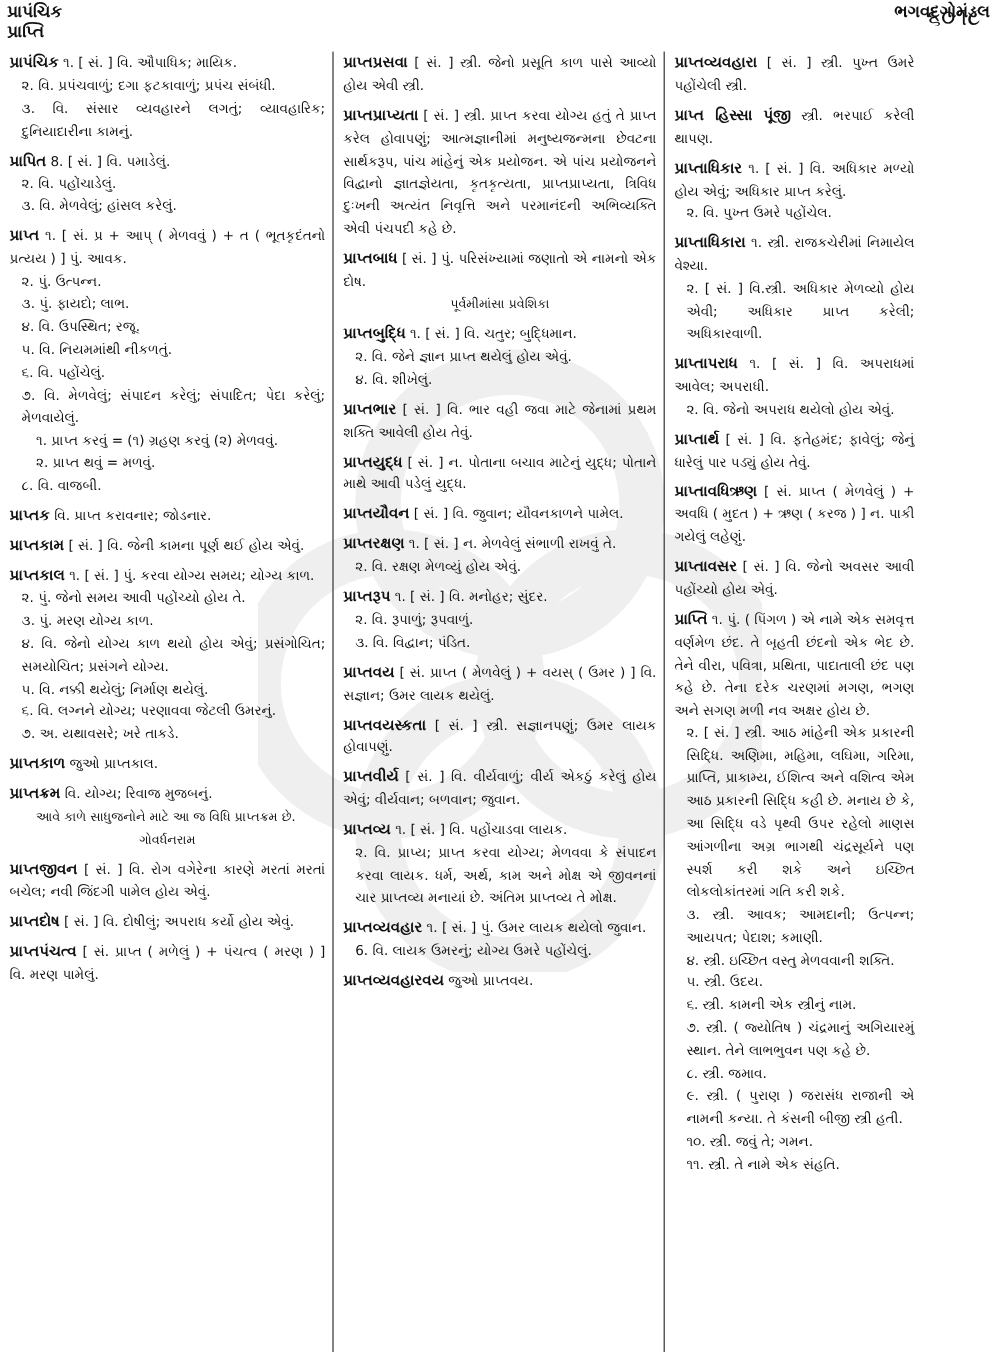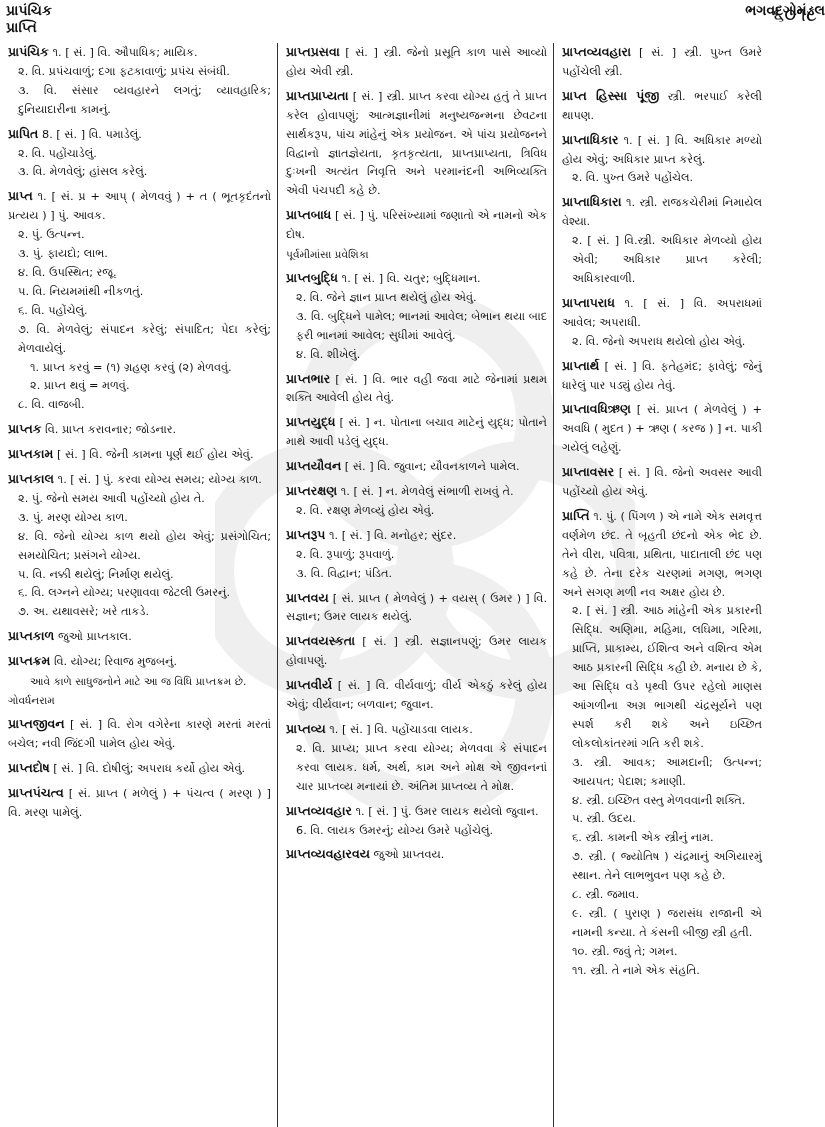--- a/index.html
+++ b/index.html
@@ -18,21 +18,21 @@
   .hdr .right { position: absolute; right: 8px; top: 0; font-weight: normal; font-size: 20px; }
   .cols { position: absolute; top: 43px; left: 0; width: 825px; height: 1084px; }
   .col { position: absolute; top: 0; height: 1084px; overflow: hidden; box-sizing: border-box; padding: 0 6px 0 8px; }
   .col.c1 { left: 0; width: 277px; }
   .col.c2 { left: 277px; width: 276px; border-left: 1.5px solid #333; }
   .col.c3 { left: 553px; width: 215px; border-left: 1.5px solid #333; }
   .entry { font-size: 11.3px; line-height: 18.9px; margin-bottom: 5px; text-align: justify; }
   .entry .hw { font-weight: bold; font-size: 12.5px; }
   .sense { display: block; padding-left: 10px; }
   .quote { display: block; padding-left: 22px; font-size: 10.6px; }
-  .src { display: block; text-align: left; font-size: 10.6px; }
+  .src { display: block; text-align: center; font-size: 10.6px; }
   .sub { display: block; padding-left: 22px; }
 </style>
 </head>
 <body>
 
 <div class="page">
 
   <svg class="watermark" viewBox="0 0 420 540">
     <g fill="none" stroke="#555" stroke-width="38">
       <circle cx="210" cy="150" r="110"></circle>
@@ -62,21 +62,21 @@
         <div class="entry"><span class="hw">પ્રાપ્તકાળ</span><span> જુઓ પ્રાપ્તકાલ.</span></div>
         <div class="entry"><span class="hw">પ્રાપ્તક્રમ</span><span> વિ. યોગ્ય; રિવાજ મુજબનું.</span><span class="quote">આવે કાળે સાધુજનોને માટે આ જ વિધિ પ્રાપ્તક્રમ છે.</span><span class="src">ગોવર્ધનરામ</span></div>
         <div class="entry"><span class="hw">પ્રાપ્તજીવન</span><span> [ સં. ] વિ. રોગ વગેરેના કારણે મરતાં મરતાં બચેલ; નવી જિંદગી પામેલ હોય એવું.</span></div>
         <div class="entry"><span class="hw">પ્રાપ્તદોષ</span><span> [ સં. ] વિ. દોષીલું; અપરાધ કર્યો હોય એવું.</span></div>
         <div class="entry"><span class="hw">પ્રાપ્તપંચત્વ</span><span> [ સં. પ્રાપ્ત ( મળેલું ) + પંચત્વ ( મરણ ) ] વિ. મરણ પામેલું.</span></div>
       </div>
     <div class="col c2">
         <div class="entry"><span class="hw">પ્રાપ્તપ્રસવા</span><span> [ સં. ] સ્ત્રી. જેનો પ્રસૂતિ કાળ પાસે આવ્યો હોય એવી સ્ત્રી.</span></div>
         <div class="entry"><span class="hw">પ્રાપ્તપ્રાપ્યતા</span><span> [ સં. ] સ્ત્રી. પ્રાપ્ત કરવા યોગ્ય હતું તે પ્રાપ્ત કરેલ હોવાપણું; આત્મજ્ઞાનીમાં મનુષ્યજન્મના છેવટના સાર્થકરૂપ, પાંચ માંહેનું એક પ્રયોજન. એ પાંચ પ્રયોજનને વિદ્વાનો જ્ઞાતજ્ઞેયતા, કૃતકૃત્યતા, પ્રાપ્તપ્રાપ્યતા, ત્રિવિધ દુઃખની અત્યંત નિવૃત્તિ અને પરમાનંદની અભિવ્યક્તિ એવી પંચપદી કહે છે.</span></div>
         <div class="entry"><span class="hw">પ્રાપ્તબાધ</span><span> [ સં. ] પું. પરિસંખ્યામાં જણાતો એ નામનો એક દોષ.</span><span class="src">પૂર્વમીમાંસા પ્રવેશિકા</span></div>
-        <div class="entry"><span class="hw">પ્રાપ્તબુદ્ધિ</span><span> ૧. [ સં. ] વિ. ચતુર; બુદ્ધિમાન.</span><span class="sense">૨. વિ. જેને જ્ઞાન પ્રાપ્ત થયેલું હોય એવું.</span><span class="sense">૩. વિ. બુદ્ધિને પામેલ; ભાનમાં આવેલ; બેભાન થયા બાદ ફરી ભાનમાં આવેલ; સુધીમાં આવેલું.</span><span class="sense">૪. વિ. શીખેલું.</span></div>
+        <div class="entry"><span class="hw">પ્રાપ્તબુદ્ધિ</span><span> ૧. [ સં. ] વિ. ચતુર; બુદ્ધિમાન.</span><span class="sense">૨. વિ. જેને જ્ઞાન પ્રાપ્ત થયેલું હોય એવું.</span><span class="sense">૪. વિ. શીખેલું.</span></div>
         <div class="entry"><span class="hw">પ્રાપ્તભાર</span><span> [ સં. ] વિ. ભાર વહી જવા માટે જેનામાં પ્રથમ શક્તિ આવેલી હોય તેવું.</span></div>
         <div class="entry"><span class="hw">પ્રાપ્તયુદ્ધ</span><span> [ સં. ] ન. પોતાના બચાવ માટેનું યુદ્ધ; પોતાને માથે આવી પડેલું યુદ્ધ.</span></div>
         <div class="entry"><span class="hw">પ્રાપ્તયૌવન</span><span> [ સં. ] વિ. જુવાન; યૌવનકાળને પામેલ.</span></div>
         <div class="entry"><span class="hw">પ્રાપ્તરક્ષણ</span><span> ૧. [ સં. ] ન. મેળવેલું સંભાળી રાખવું તે.</span><span class="sense">૨. વિ. રક્ષણ મેળવ્યું હોય એવું.</span></div>
         <div class="entry"><span class="hw">પ્રાપ્તરૂપ</span><span> ૧. [ સં. ] વિ. મનોહર; સુંદર.</span><span class="sense">૨. વિ. રૂપાળું; રૂપવાળું.</span><span class="sense">૩. વિ. વિદ્વાન; પંડિત.</span></div>
         <div class="entry"><span class="hw">પ્રાપ્તવય</span><span> [ સં. પ્રાપ્ત ( મેળવેલું ) + વયસ્ ( ઉમર ) ] વિ. સજ્ઞાન; ઉમર લાયક થયેલું.</span></div>
         <div class="entry"><span class="hw">પ્રાપ્તવયસ્કતા</span><span> [ સં. ] સ્ત્રી. સજ્ઞાનપણું; ઉમર લાયક હોવાપણું.</span></div>
         <div class="entry"><span class="hw">પ્રાપ્તવીર્ય</span><span> [ સં. ] વિ. વીર્યવાળું; વીર્ય એકઠું કરેલું હોય એવું; વીર્યવાન; બળવાન; જુવાન.</span></div>
         <div class="entry"><span class="hw">પ્રાપ્તવ્ય</span><span> ૧. [ સં. ] વિ. પહોંચાડવા લાયક.</span><span class="sense">૨. વિ. પ્રાપ્ય; પ્રાપ્ત કરવા યોગ્ય; મેળવવા કે સંપાદન કરવા લાયક. ધર્મ, અર્થ, કામ અને મોક્ષ એ જીવનનાં ચાર પ્રાપ્તવ્ય મનાયાં છે. અંતિમ પ્રાપ્તવ્ય તે મોક્ષ.</span></div>
         <div class="entry"><span class="hw">પ્રાપ્તવ્યવહાર</span><span> ૧. [ સં. ] પું. ઉમર લાયક થયેલો જુવાન.</span><span class="sense">6. વિ. લાયક ઉમરનું; યોગ્ય ઉમરે પહોંચેલું.</span></div>

